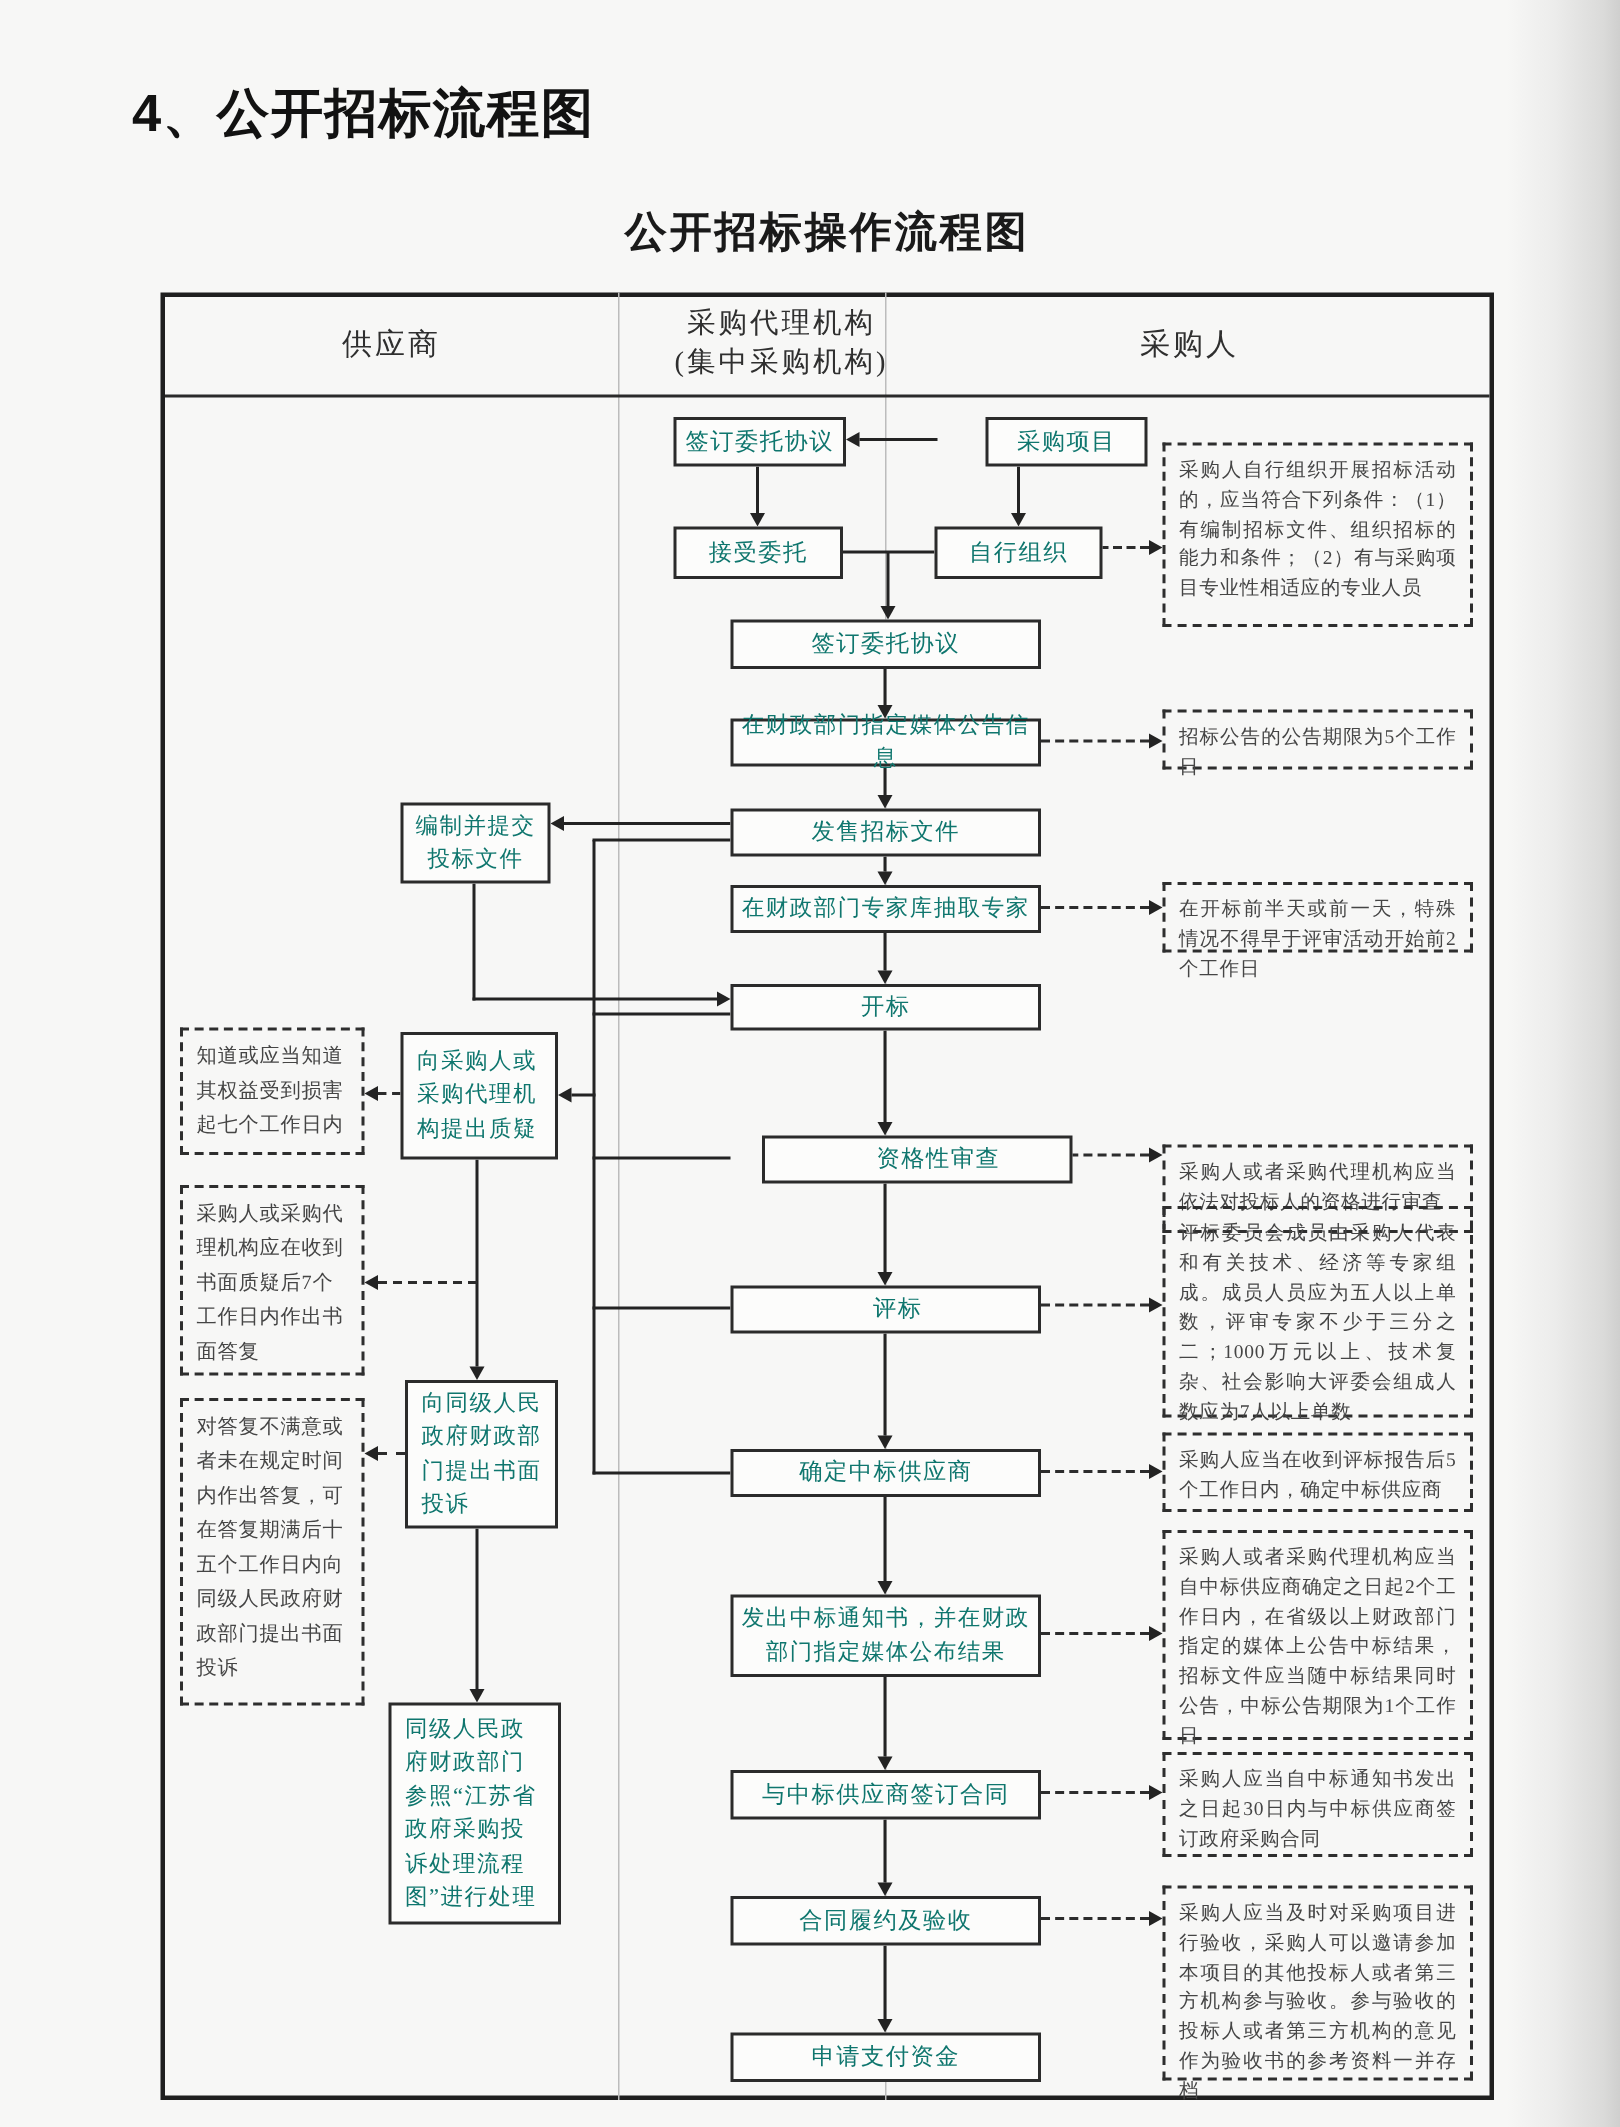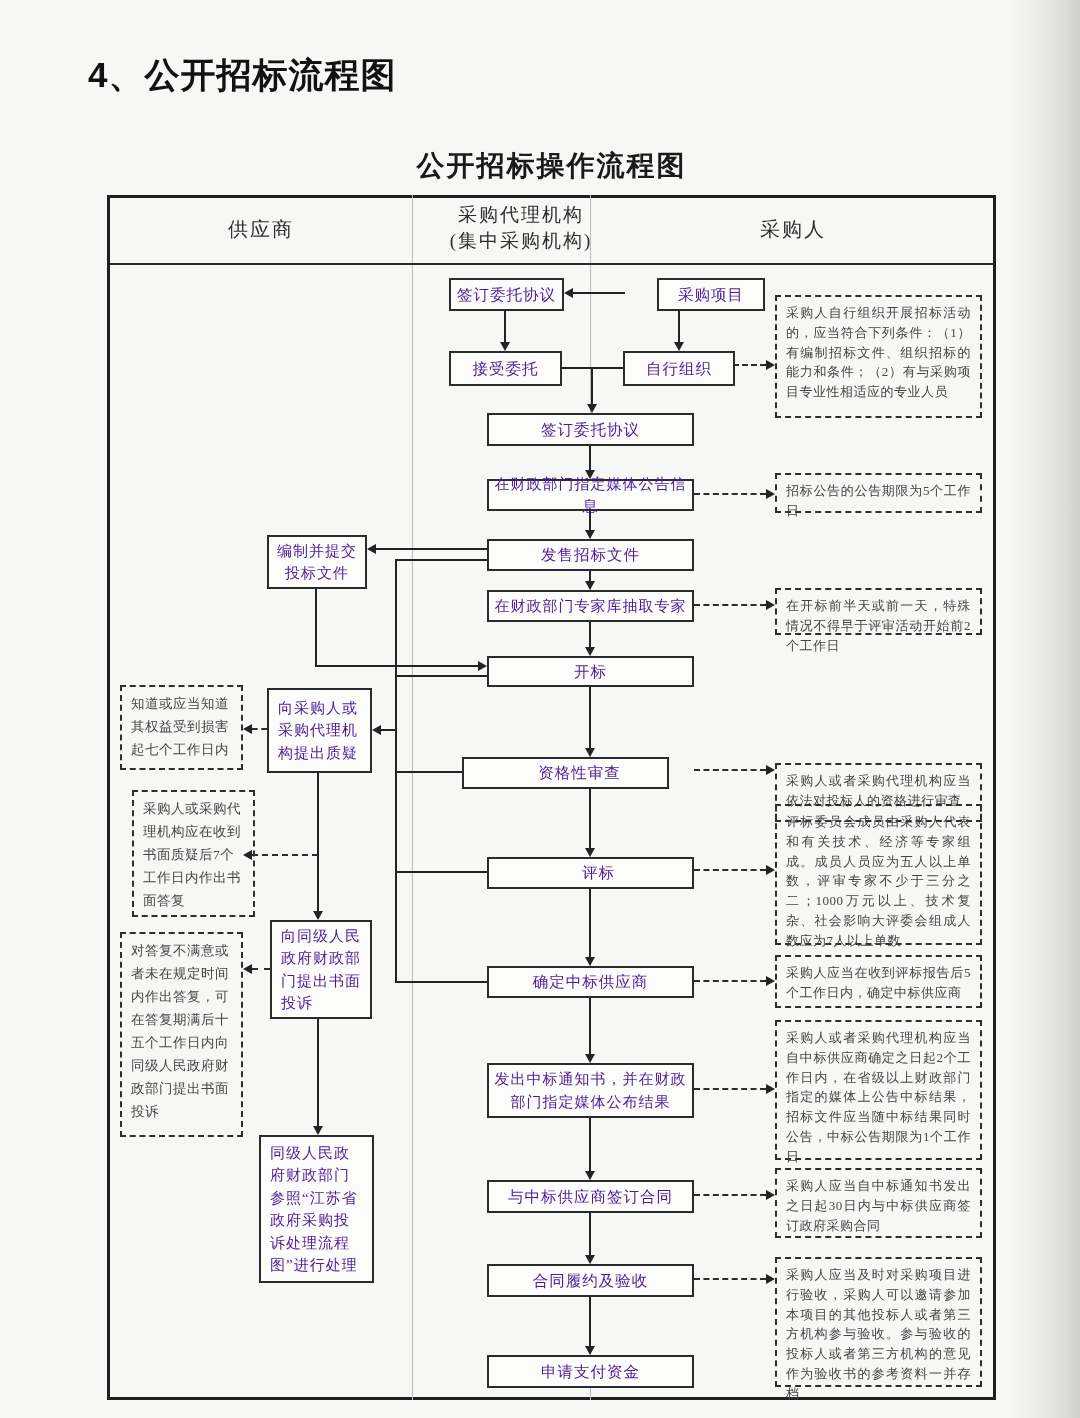--- a/index.html
+++ b/index.html
@@ -12,27 +12,27 @@
   .vl{width:2px;background:#232323;}
   .hl{height:2px;background:#232323;}
   .dh{height:0;border-top:2px dashed #2c2c2c;background:none;}
   .ah{width:0;height:0;background:none;}
   .ah-d{border-left:5px solid transparent;border-right:5px solid transparent;border-top:9px solid #232323;}
   .ah-l{border-top:5px solid transparent;border-bottom:5px solid transparent;border-right:9px solid #232323;}
   .ah-r{border-top:5px solid transparent;border-bottom:5px solid transparent;border-left:9px solid #232323;}
   .page-title{position:absolute;left:88px;top:52px;font-size:35px;font-weight:bold;color:#121212;
     font-family:"Liberation Sans","DejaVu Sans",sans-serif;letter-spacing:1px;}
   .chart-title{position:absolute;left:107px;top:136px;width:889px;text-align:center;
-    font-size:28px;font-weight:bold;color:#1a1a1a;letter-spacing:2px;margin-top:11px;}
+    font-size:28px;font-weight:bold;color:#1a1a1a;letter-spacing:2px;}
   .frame{position:absolute;left:107px;top:195px;width:883px;height:1199px;border:3px solid #1f1f1f;z-index:1;}
   .hdr-sep{position:absolute;left:110px;top:263px;width:883px;height:2px;background:#2a2a2a;z-index:2;}
   .col-div{width:1px;background:#bcbcbc;z-index:1;}
   .hdr{position:absolute;text-align:center;color:#2f2f2f;font-size:20px;z-index:2;letter-spacing:2px;}
   .box{position:absolute;border:2px solid #2b2b2b;background:#fcfcfb;display:flex;align-items:center;
-    justify-content:center;text-align:center;font-size:15.5px;color:#4c1d95;line-height:1.5;z-index:3;
+    justify-content:center;text-align:center;font-size:15.5px;color:#0f766e;line-height:1.5;z-index:3;
     padding:2px 4px;box-sizing:border-box;letter-spacing:1px;}
   .box.ta-l{text-align:left;justify-content:flex-start;padding:4px 9px;font-size:15px;}
   .note{position:absolute;border:2px dashed #2e2e2e;color:#454545;font-size:13px;line-height:1.52;
     padding:6px 9px;box-sizing:border-box;z-index:3;text-align:justify;letter-spacing:0.5px;}
   .note-l{position:absolute;border:2px dashed #2e2e2e;color:#454545;font-size:13.5px;line-height:1.7;
     padding:6px 9px;box-sizing:border-box;z-index:3;text-align:left;letter-spacing:0.5px;}
 </style>
 </head>
 <body>
 
@@ -55,35 +55,35 @@
 
   <div class="box" style="left:449px;top:278px;width:115px;height:33px;">签订委托协议</div>
   <div class="box" style="left:625px;top:278px;width:108px;height:33px;margin-left:32px;">采购项目</div>
   <div class="box" style="left:449px;top:351px;width:113px;height:35px;">接受委托</div>
   <div class="box" style="left:623px;top:351px;width:112px;height:35px;">自行组织</div>
   <div class="box" style="left:487px;top:413px;width:207px;height:33px;">签订委托协议</div>
   <div class="box" style="left:487px;top:479px;width:207px;height:32px;font-size:15px;">在财政部门指定媒体公告信息</div>
   <div class="box" style="left:487px;top:539px;width:207px;height:32px;">发售招标文件</div>
   <div class="box" style="left:487px;top:590px;width:207px;height:32px;font-size:15px;">在财政部门专家库抽取专家</div>
   <div class="box" style="left:487px;top:656px;width:207px;height:31px;">开标</div>
-  <div class="box" style="left:462px;top:757px;width:207px;height:32px;padding-left:32px;">资格性审查</div>
+  <div class="box" style="left:508px;top:757px;width:207px;height:32px;padding-left:32px;">资格性审查</div>
   <div class="box" style="left:487px;top:857px;width:207px;height:32px;padding-left:20px;">评标</div>
   <div class="box" style="left:487px;top:966px;width:207px;height:32px;">确定中标供应商</div>
   <div class="box" style="left:487px;top:1063px;width:207px;height:55px;font-size:15px;">发出中标通知书，并在财政部门指定媒体公布结果</div>
   <div class="box" style="left:487px;top:1180px;width:207px;height:33px;">与中标供应商签订合同</div>
   <div class="box" style="left:487px;top:1264px;width:207px;height:33px;">合同履约及验收</div>
   <div class="box" style="left:487px;top:1355px;width:207px;height:33px;">申请支付资金</div>
 
   <div class="box" style="left:267px;top:535px;width:100px;height:54px;font-size:15px;">编制并提交投标文件</div>
   <div class="box ta-l" style="left:267px;top:688px;width:105px;height:85px;">向采购人或采购代理机构提出质疑</div>
   <div class="box ta-l" style="left:270px;top:920px;width:102px;height:99px;">向同级人民政府财政部门提出书面投诉</div>
   <div class="box ta-l" style="left:259px;top:1135px;width:115px;height:148px;">同级人民政府财政部门参照“江苏省政府采购投诉处理流程图”进行处理</div>
 
   <div class="note-l" style="left:120px;top:685px;width:123px;height:85px;">知道或应当知道其权益受到损害起七个工作日内</div>
-  <div class="note-l" style="left:132px;top:790px;width:123px;height:127px;">采购人或采购代理机构应在收到书面质疑后7个工作日内作出书面答复</div>
+  <div class="note-l" style="left:120px;top:790px;width:123px;height:127px;">采购人或采购代理机构应在收到书面质疑后7个工作日内作出书面答复</div>
   <div class="note-l" style="left:120px;top:932px;width:123px;height:205px;">对答复不满意或者未在规定时间内作出答复，可在答复期满后十五个工作日内向同级人民政府财政部门提出书面投诉</div>
 
   <div class="note" style="left:775px;top:295px;width:207px;height:123px;">采购人自行组织开展招标活动的，应当符合下列条件：（1）有编制招标文件、组织招标的能力和条件；（2）有与采购项目专业性相适应的专业人员</div>
   <div class="note" style="left:775px;top:473px;width:207px;height:40px;">招标公告的公告期限为5个工作日</div>
   <div class="note" style="left:775px;top:588px;width:207px;height:47px;">在开标前半天或前一天，特殊情况不得早于评审活动开始前2个工作日</div>
   <div class="note" style="left:775px;top:763px;width:207px;height:59px;">采购人或者采购代理机构应当依法对投标人的资格进行审查</div>
   <div class="note" style="left:775px;top:804px;width:207px;height:141px;">评标委员会成员由采购人代表和有关技术、经济等专家组成。成员人员应为五人以上单数，评审专家不少于三分之二；1000万元以上、技术复杂、社会影响大评委会组成人数应为7人以上单数</div>
   <div class="note" style="left:775px;top:955px;width:207px;height:53px;">采购人应当在收到评标报告后5个工作日内，确定中标供应商</div>
   <div class="note" style="left:775px;top:1020px;width:207px;height:140px;">采购人或者采购代理机构应当自中标供应商确定之日起2个工作日内，在省级以上财政部门指定的媒体上公告中标结果，招标文件应当随中标结果同时公告，中标公告期限为1个工作日</div>
   <div class="note" style="left:775px;top:1168px;width:207px;height:70px;">采购人应当自中标通知书发出之日起30日内与中标供应商签订政府采购合同</div>

